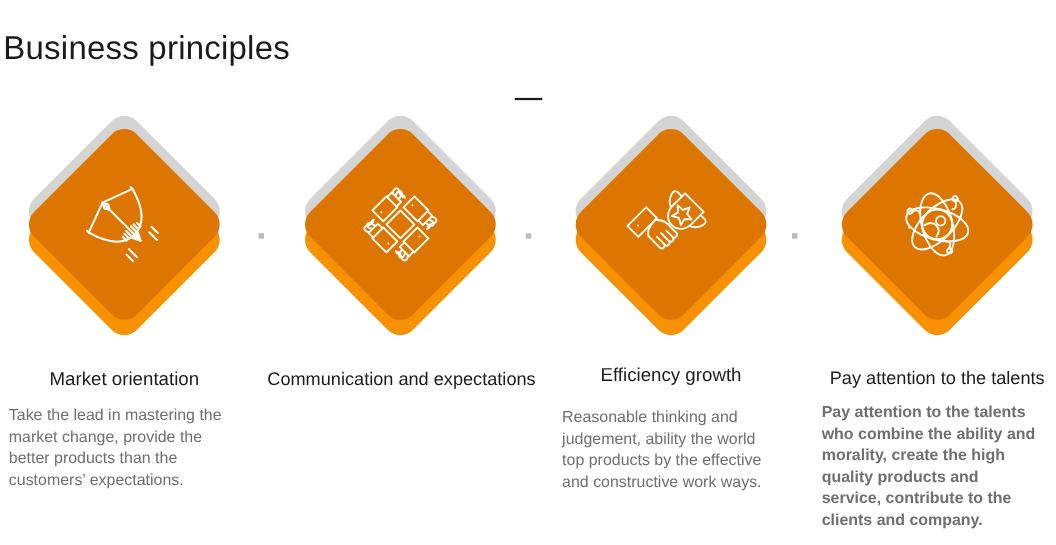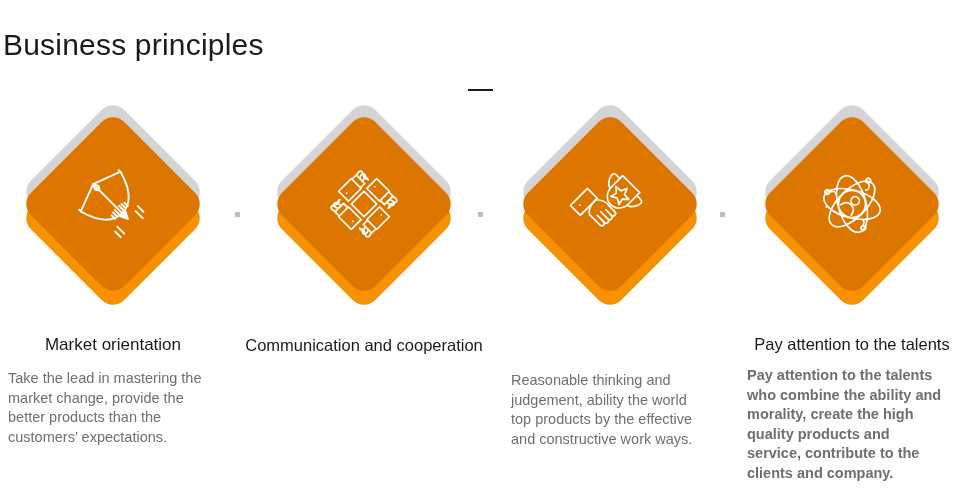--- a/index.html
+++ b/index.html
@@ -236,21 +236,21 @@
           <path d="M20 60 c-4 3 -7 1 -6 -2 l2 -4 M20 56 c-4 3 -8 1 -6 -2 l2 -3 M20 52 c-4 2 -7 0 -5 -3"></path>
           <circle cx="39.5" cy="55" r="0.9" fill="#ffffff" stroke="none"></circle>
 
           <rect x="8" y="26" width="14" height="18"></rect>
           <path d="M9 26 l0 -6 l12 0 l0 6"></path>
           <path d="M10 20 c-3 -4 -1 -7 2 -6 l4 2 M14 20 c-3 -4 -1 -8 2 -6 l3 2 M18 20 c-2 -4 0 -7 3 -5"></path>
           <circle cx="15" cy="39.5" r="0.9" fill="#ffffff" stroke="none"></circle>
         </svg>
       </div>
     </div>
-    <div class="card-heading">Communication and cooperation</div>
+    <div class="card-heading">Communication and expectations</div>
   </div>
 
   <div class="card card-3">
     <div class="diamond-wrap">
       <div class="dm dm-shadow"></div>
       <div class="dm dm-bright"></div>
       <div class="dm dm-main"></div>
       <div class="dm-icon">
         <svg width="70" height="70" viewBox="0 0 70 70" fill="none" stroke="#ffffff" stroke-width="1.7" stroke-linecap="round" stroke-linejoin="round">
 
@@ -266,20 +266,21 @@
           <circle cx="14.5" cy="57" r="0.9" fill="#ffffff" stroke="none"></circle>
 
           <path d="M22 42 C26 38 31 36 36 37 L44 37 C47 37 47 42 44 42 L36 42"></path>
           <path d="M44 42 C47.5 42 47.5 47 44 47 L34 47"></path>
           <path d="M44 47 C47.5 47 47.5 52 44 52 L34 52"></path>
           <path d="M43 52 C46 52 46 57 43 57 L28 57"></path>
           <path d="M22 42 C22 50 24 55 28 57"></path>
         </svg>
       </div>
     </div>
+    <div class="card-heading">Efficiency growth</div>
     <div class="card-body">Reasonable thinking and judgement, ability the world top products by the effective and constructive work ways.</div>
   </div>
 
   <div class="card card-4">
     <div class="diamond-wrap">
       <div class="dm dm-shadow"></div>
       <div class="dm dm-bright"></div>
       <div class="dm dm-main"></div>
       <div class="dm-icon">
         <svg width="72" height="72" viewBox="0 0 72 72" fill="none" stroke="#ffffff" stroke-width="1.7" stroke-linecap="round" stroke-linejoin="round">

